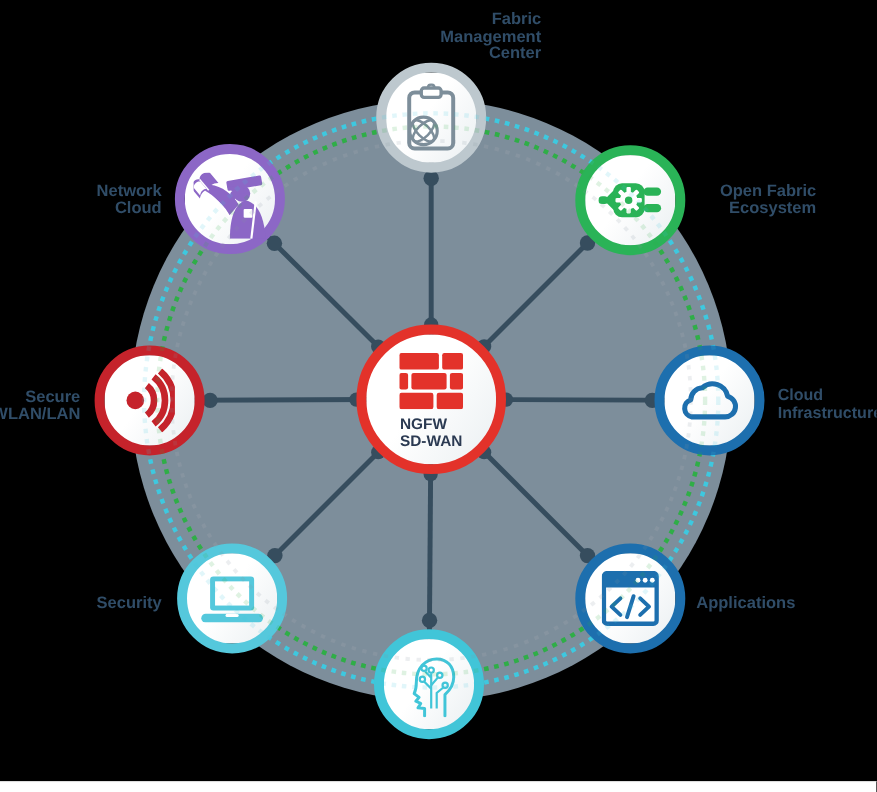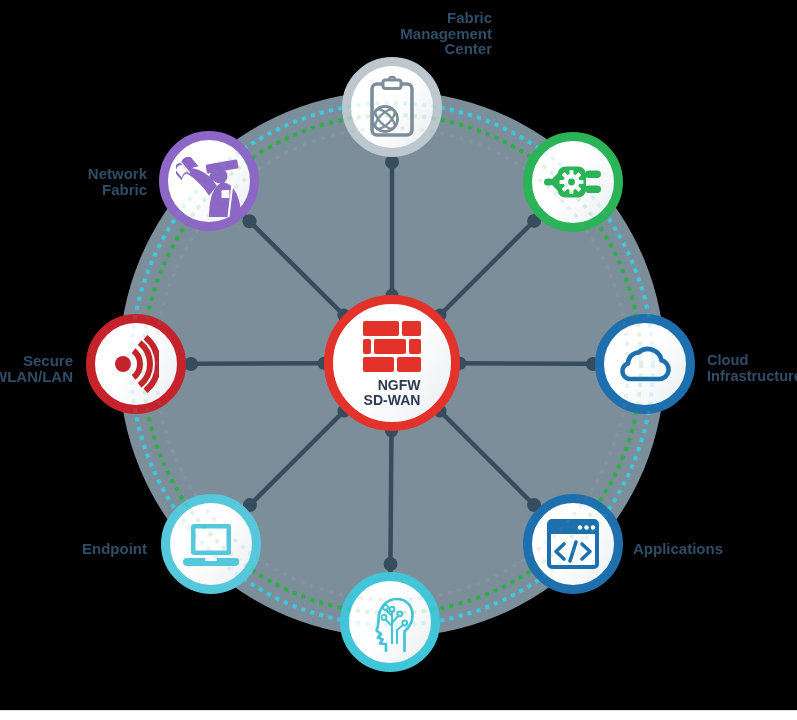--- a/index.html
+++ b/index.html
@@ -18,21 +18,21 @@
   .n-top{left:342px;top:57px;}
   .n-tr{left:523px;top:132px;}
   .n-r{left:595px;top:314px;}
   .n-br{left:523px;top:494px;}
   .n-b{left:340px;top:572px;}
   .n-bl{left:161px;top:494px;}
   .n-l{left:86px;top:314px;}
   .n-tl{left:159px;top:131px;}
   .n-c{left:324px;top:295px;}
   .center-label{font-weight:700;font-size:14px;line-height:15px;color:#2B3A52;
-                text-align:right;white-space:pre;margin-top:6px;}
+                text-align:left;white-space:pre;margin-top:6px;}
   #bottom-strip{position:absolute;left:0;bottom:0;width:797px;height:10px;
                 background:#ffffff;border-top:1px solid #dcdcdc;box-sizing:border-box;}
 </style>
 </head>
 <body>
 
 <div id="stage">
 
   <svg class="layer" width="797" height="720">
     <circle cx="392" cy="364" r="273" fill="#7D8E9B"></circle>
@@ -217,23 +217,25 @@
 
   <svg class="layer" width="797" height="720" style="opacity:.15">
     <circle cx="392" cy="364" r="261" fill="none" stroke="#3EC8DF" stroke-width="4" stroke-dasharray="4.2 5.2"></circle>
     <circle cx="392" cy="364" r="249" fill="none" stroke="#2FAE47" stroke-width="4" stroke-dasharray="4.2 5.2"></circle>
     <circle cx="392" cy="364" r="236" fill="none" stroke="#8694A0" stroke-width="3.5" stroke-dasharray="4 6"></circle>
   </svg>
 
   <div class="lbl c" style="left:292px;top:10px;width:200px;">Fabric
 Management
 Center</div>
+  <div class="lbl c" style="left:592px;top:166px;width:150px;">Open Fabric
+Ecosystem</div>
   <div class="lbl" style="left:707px;top:353px;font-size:14.6px;">Cloud
 Infrastructure</div>
   <div class="lbl" style="left:633px;top:541px;">Applications</div>
-  <div class="lbl r" style="right:650px;top:541px;">Endpoint</div>
+  <div class="lbl r" style="right:650px;top:541px;">Security</div>
   <div class="lbl r" style="right:724px;top:353px;">Secure
 WLAN/LAN</div>
   <div class="lbl r" style="right:650px;top:166px;">Network
-Fabric</div>
+Cloud</div>
 
   <div id="bottom-strip"></div>
 </div>
 
 </body></html>

